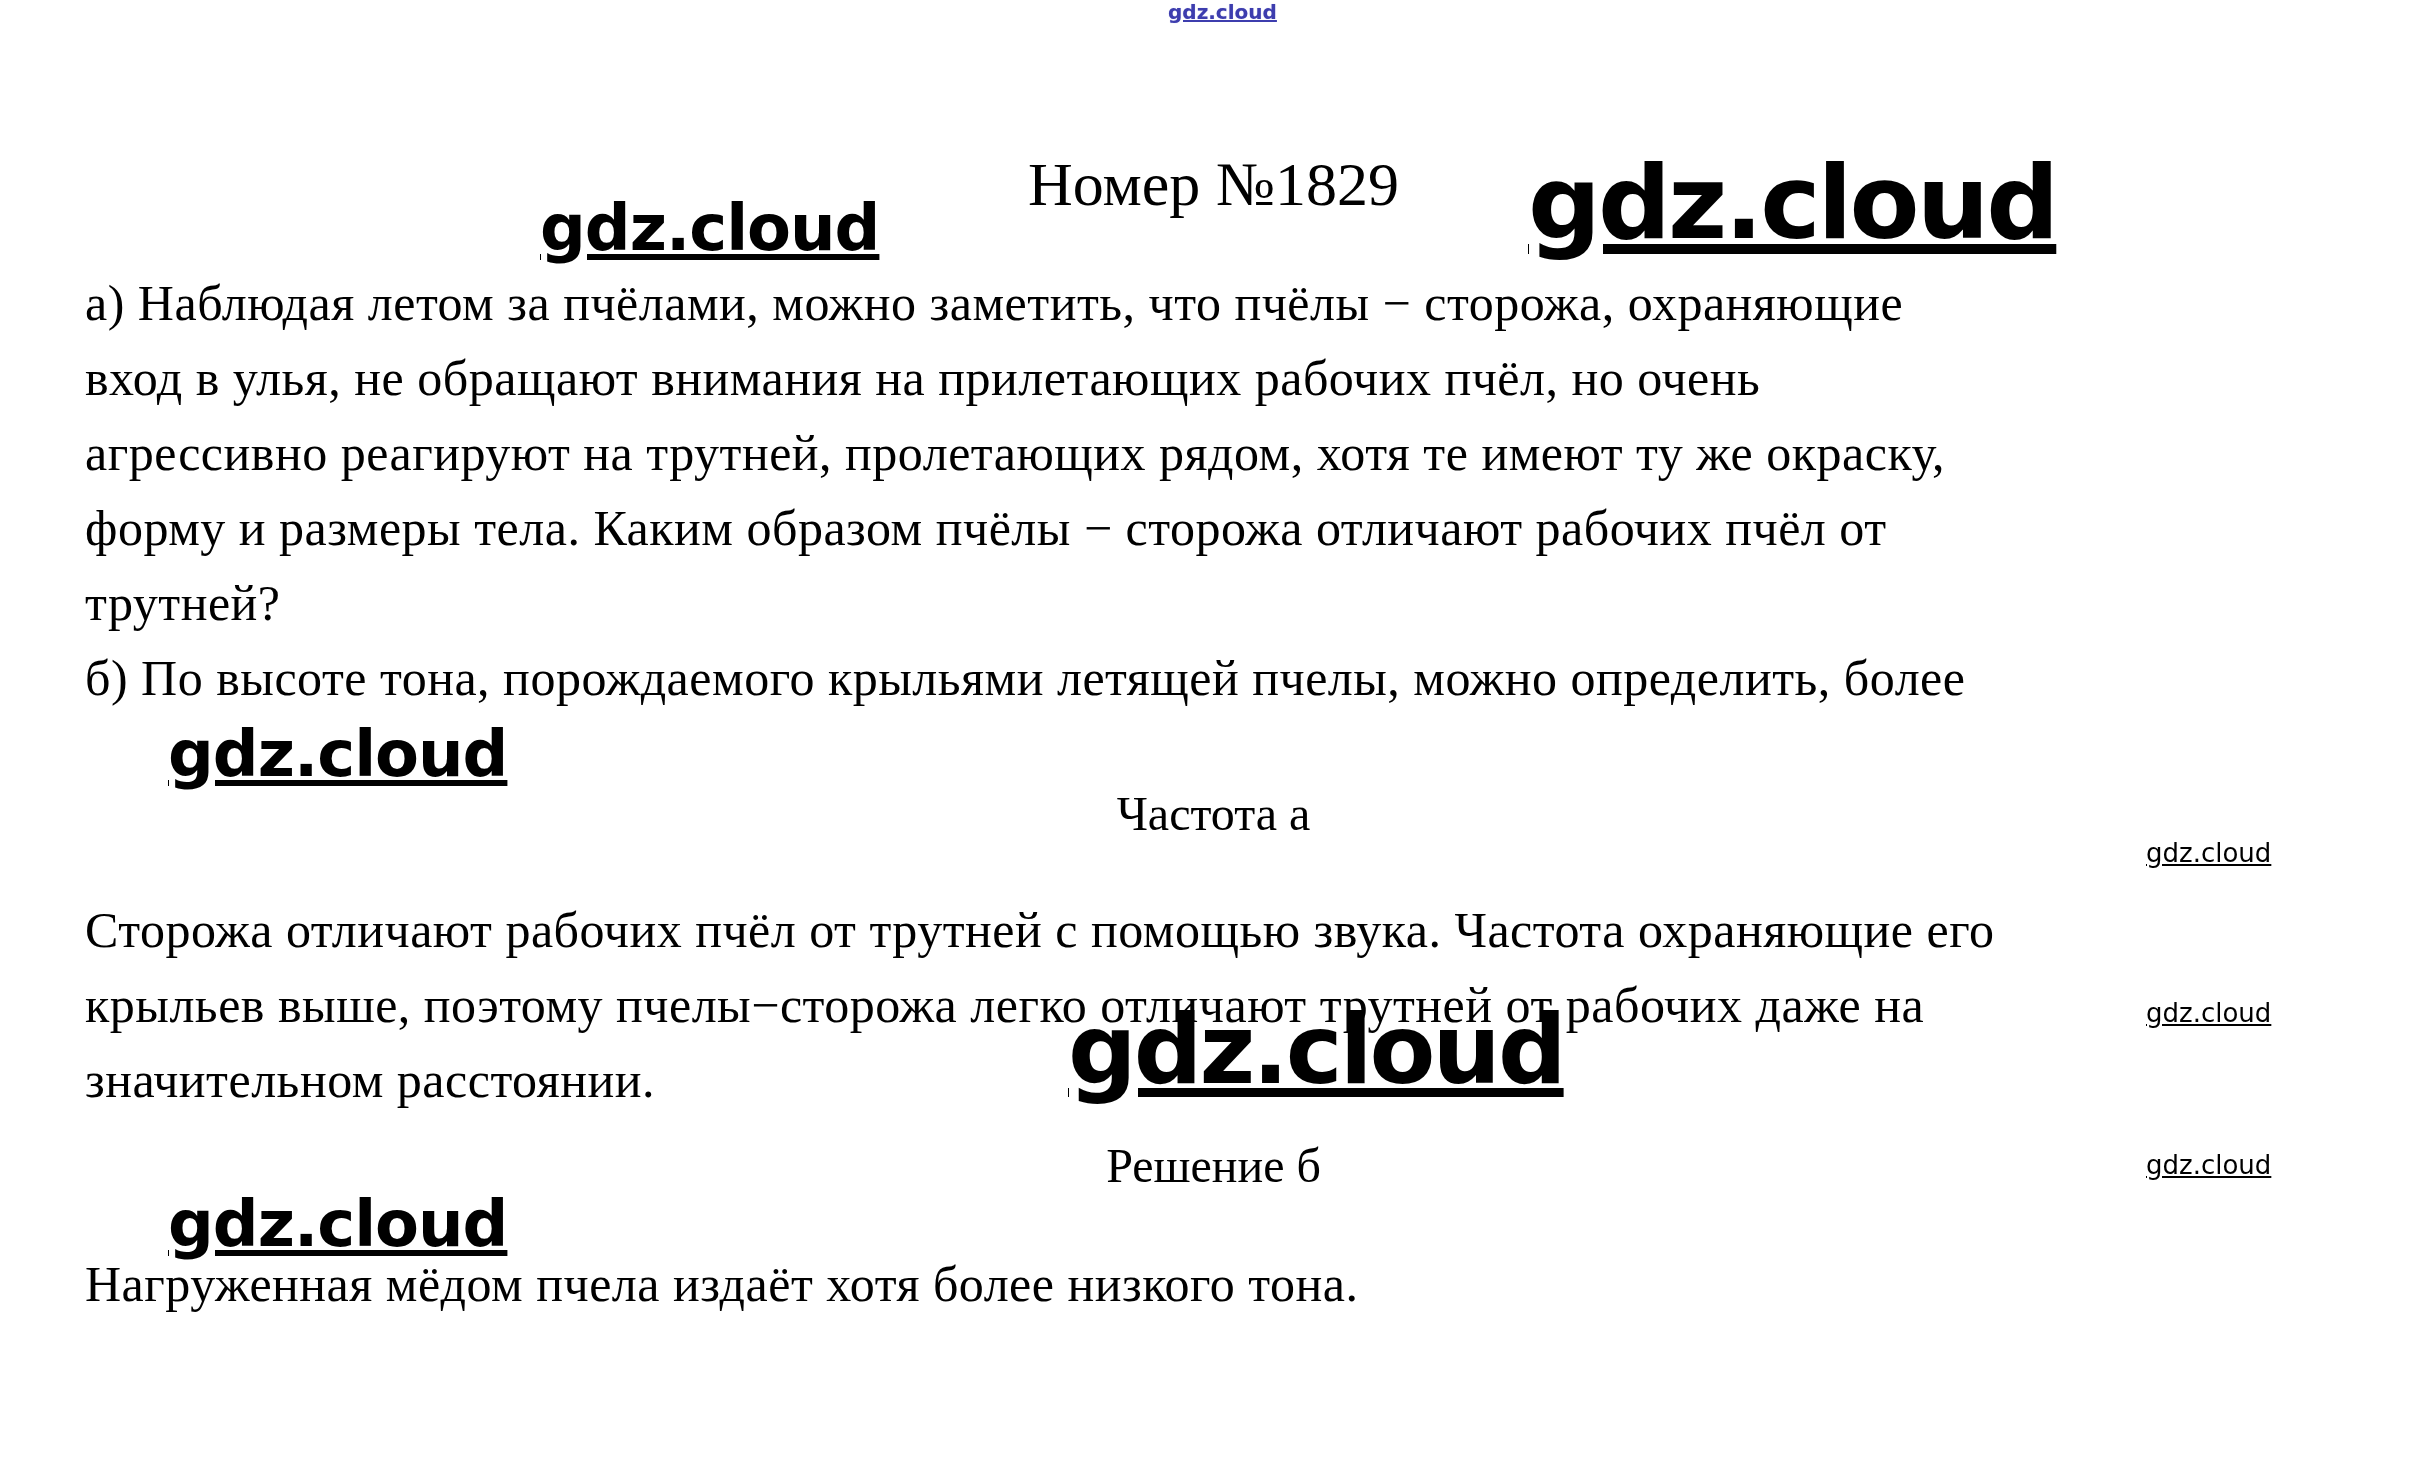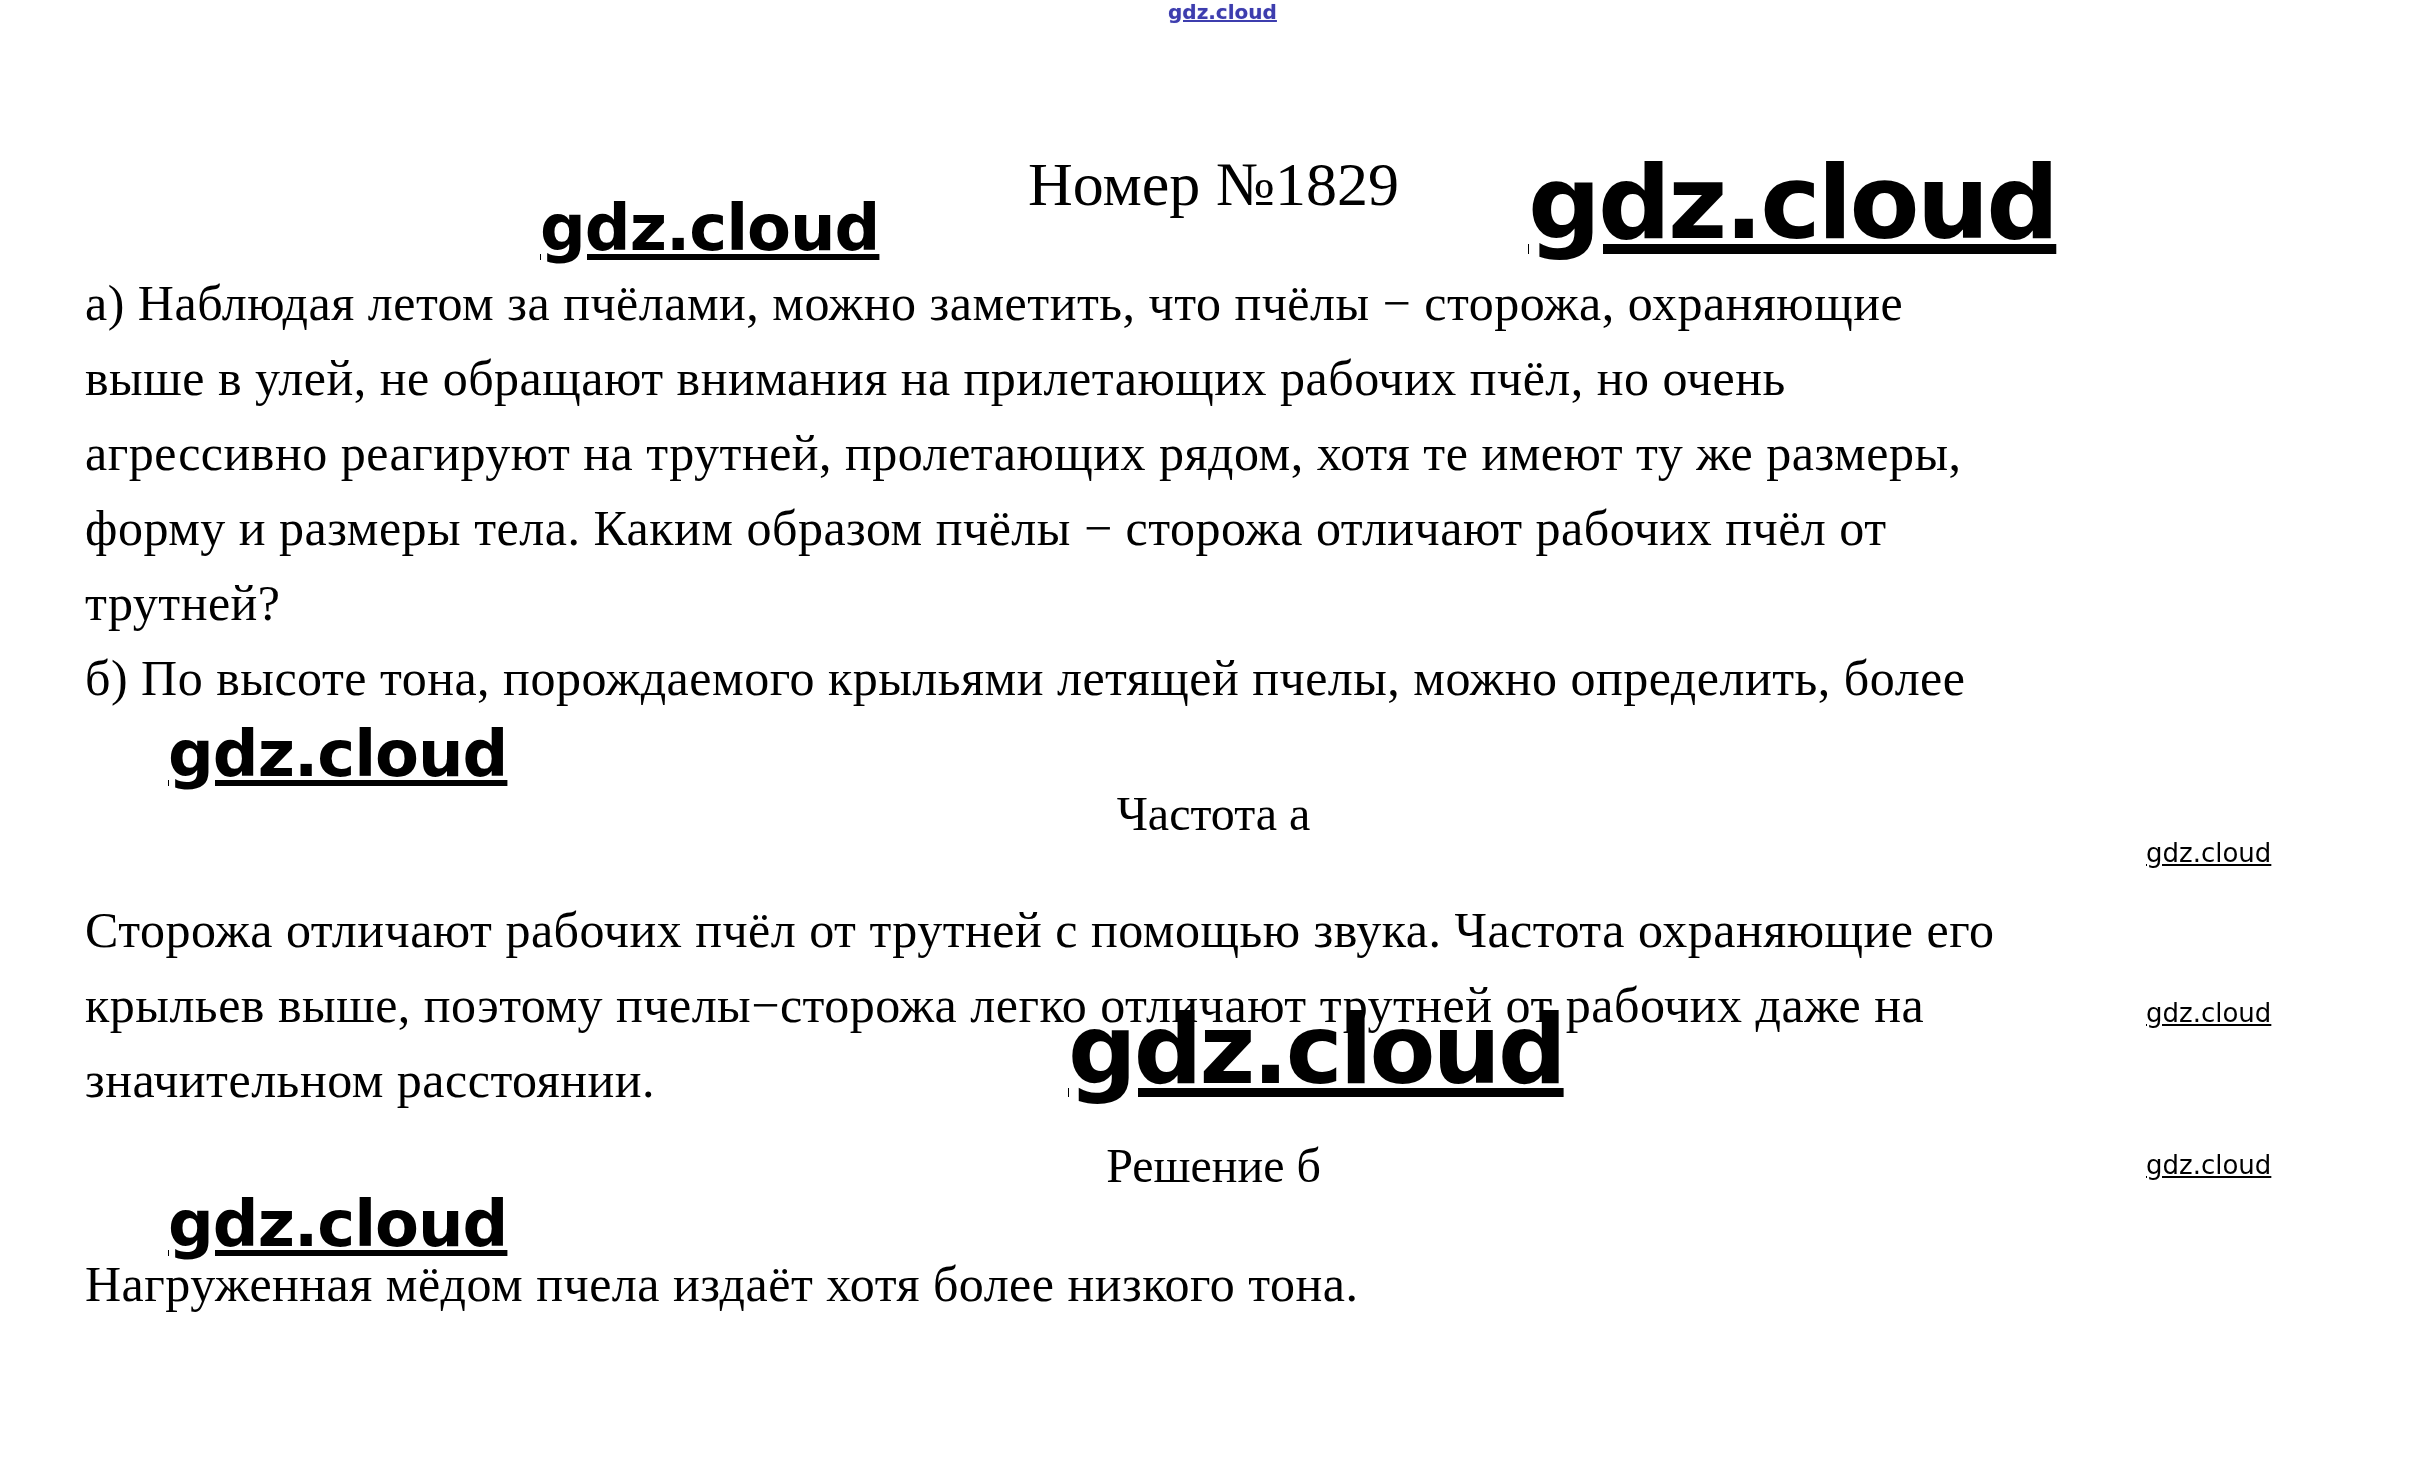--- a/index.html
+++ b/index.html
@@ -127,22 +127,22 @@
   <span class="wm wm-center-big">gdz.cloud</span>
   <span class="wm wm-bottom-left">gdz.cloud</span>
   <span class="wm wm-small-right wm-sr-1">gdz.cloud</span>
   <span class="wm wm-small-right wm-sr-2">gdz.cloud</span>
   <span class="wm wm-small-right wm-sr-3">gdz.cloud</span>
 
   <div class="doc-title">Номер №1829</div>
 
   <div class="text-block" id="problem-block">
     <div class="line">а) Наблюдая летом за пчёлами, можно заметить, что пчёлы − сторожа, охраняющие</div>
-    <div class="line">выше в улей, не обращают внимания на прилетающих рабочих пчёл, но очень</div>
-    <div class="line">агрессивно реагируют на трутней, пролетающих рядом, хотя те имеют ту же размеры,</div>
+    <div class="line">вход в улья, не обращают внимания на прилетающих рабочих пчёл, но очень</div>
+    <div class="line">агрессивно реагируют на трутней, пролетающих рядом, хотя те имеют ту же окраску,</div>
     <div class="line">форму и размеры тела. Каким образом пчёлы − сторожа отличают рабочих пчёл от</div>
     <div class="line">трутней?</div>
     <div class="line">б) По высоте тона, порождаемого крыльями летящей пчелы, можно определить, более</div>
   </div>
 
   <div class="section-heading" id="solution-a-heading">Частота а</div>
   <div class="text-block" id="solution-a-block">
     <div class="line">Сторожа отличают рабочих пчёл от трутней с помощью звука. Частота охраняющие его</div>
     <div class="line">крыльев выше, поэтому пчелы−сторожа легко отличают трутней от рабочих даже на</div>
     <div class="line">значительном расстоянии.</div>

